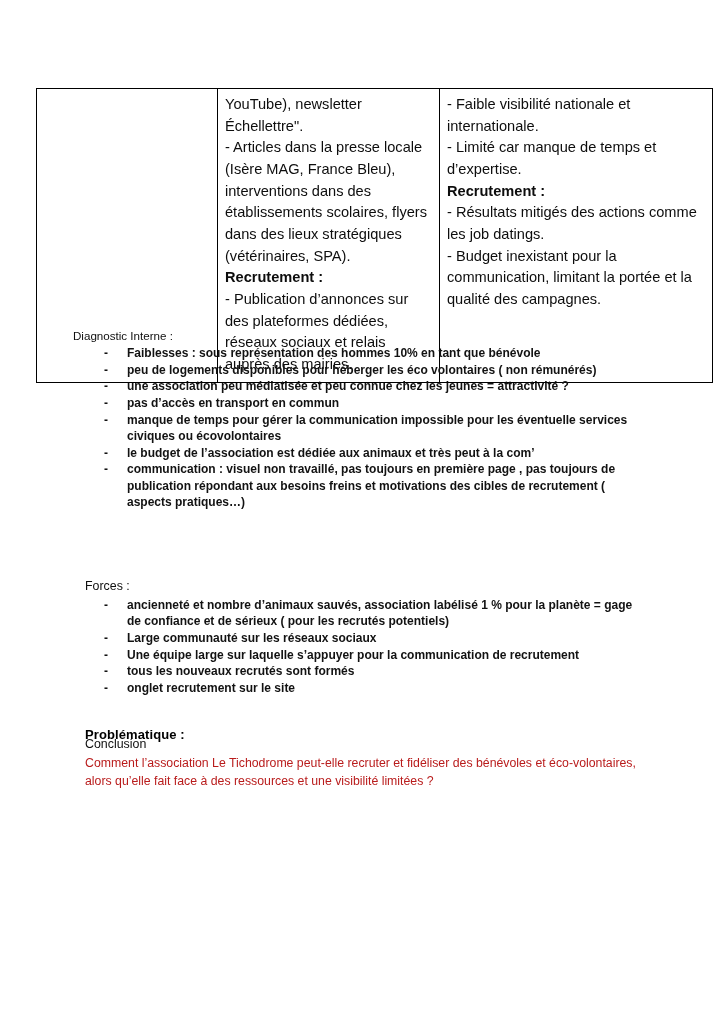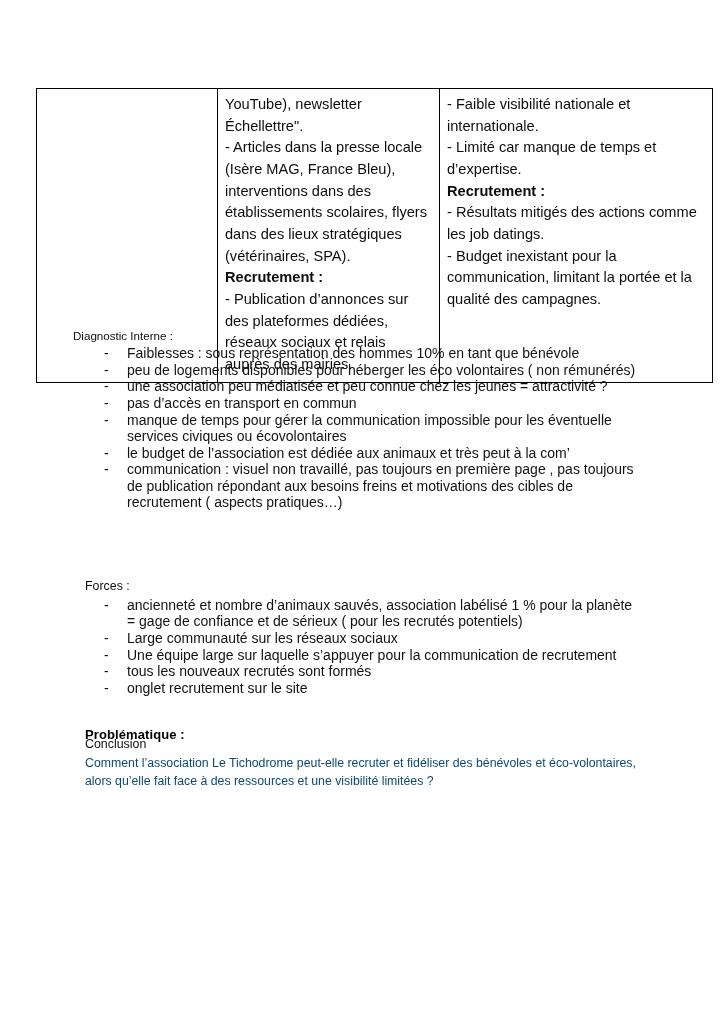--- a/index.html
+++ b/index.html
@@ -64,25 +64,26 @@
   }
 
   .dash-list {
     position: absolute;
     margin: 0;
     padding: 0;
     list-style: none;
   }
   .dash-list li {
     position: relative;
-    font-size: 14px;
+    font-size: 12px;
     line-height: 16.2px;
     color: #121212;
     padding-left: 27px;
     margin: 0 0 0.5px 0;
+    font-weight: bold;
   }
   .dash-list li::before {
     content: "-";
     position: absolute;
     left: 4px;
     top: 0;
     color: #121212;
   }
 
   .section-heading {
@@ -99,21 +100,21 @@
     font-weight: bold;
     color: #000000;
     white-space: nowrap;
     letter-spacing: 0.1px;
   }
 
   .problematique-body {
     position: absolute;
     font-size: 12.3px;
     line-height: 17.5px;
-    color: #0c4a6e;
+    color: #b91c1c;
     width: 560px;
   }
 </style>
 </head>
 <body>
 
 <div class="page">
 
   <table class="swot-table">
     <tbody>

